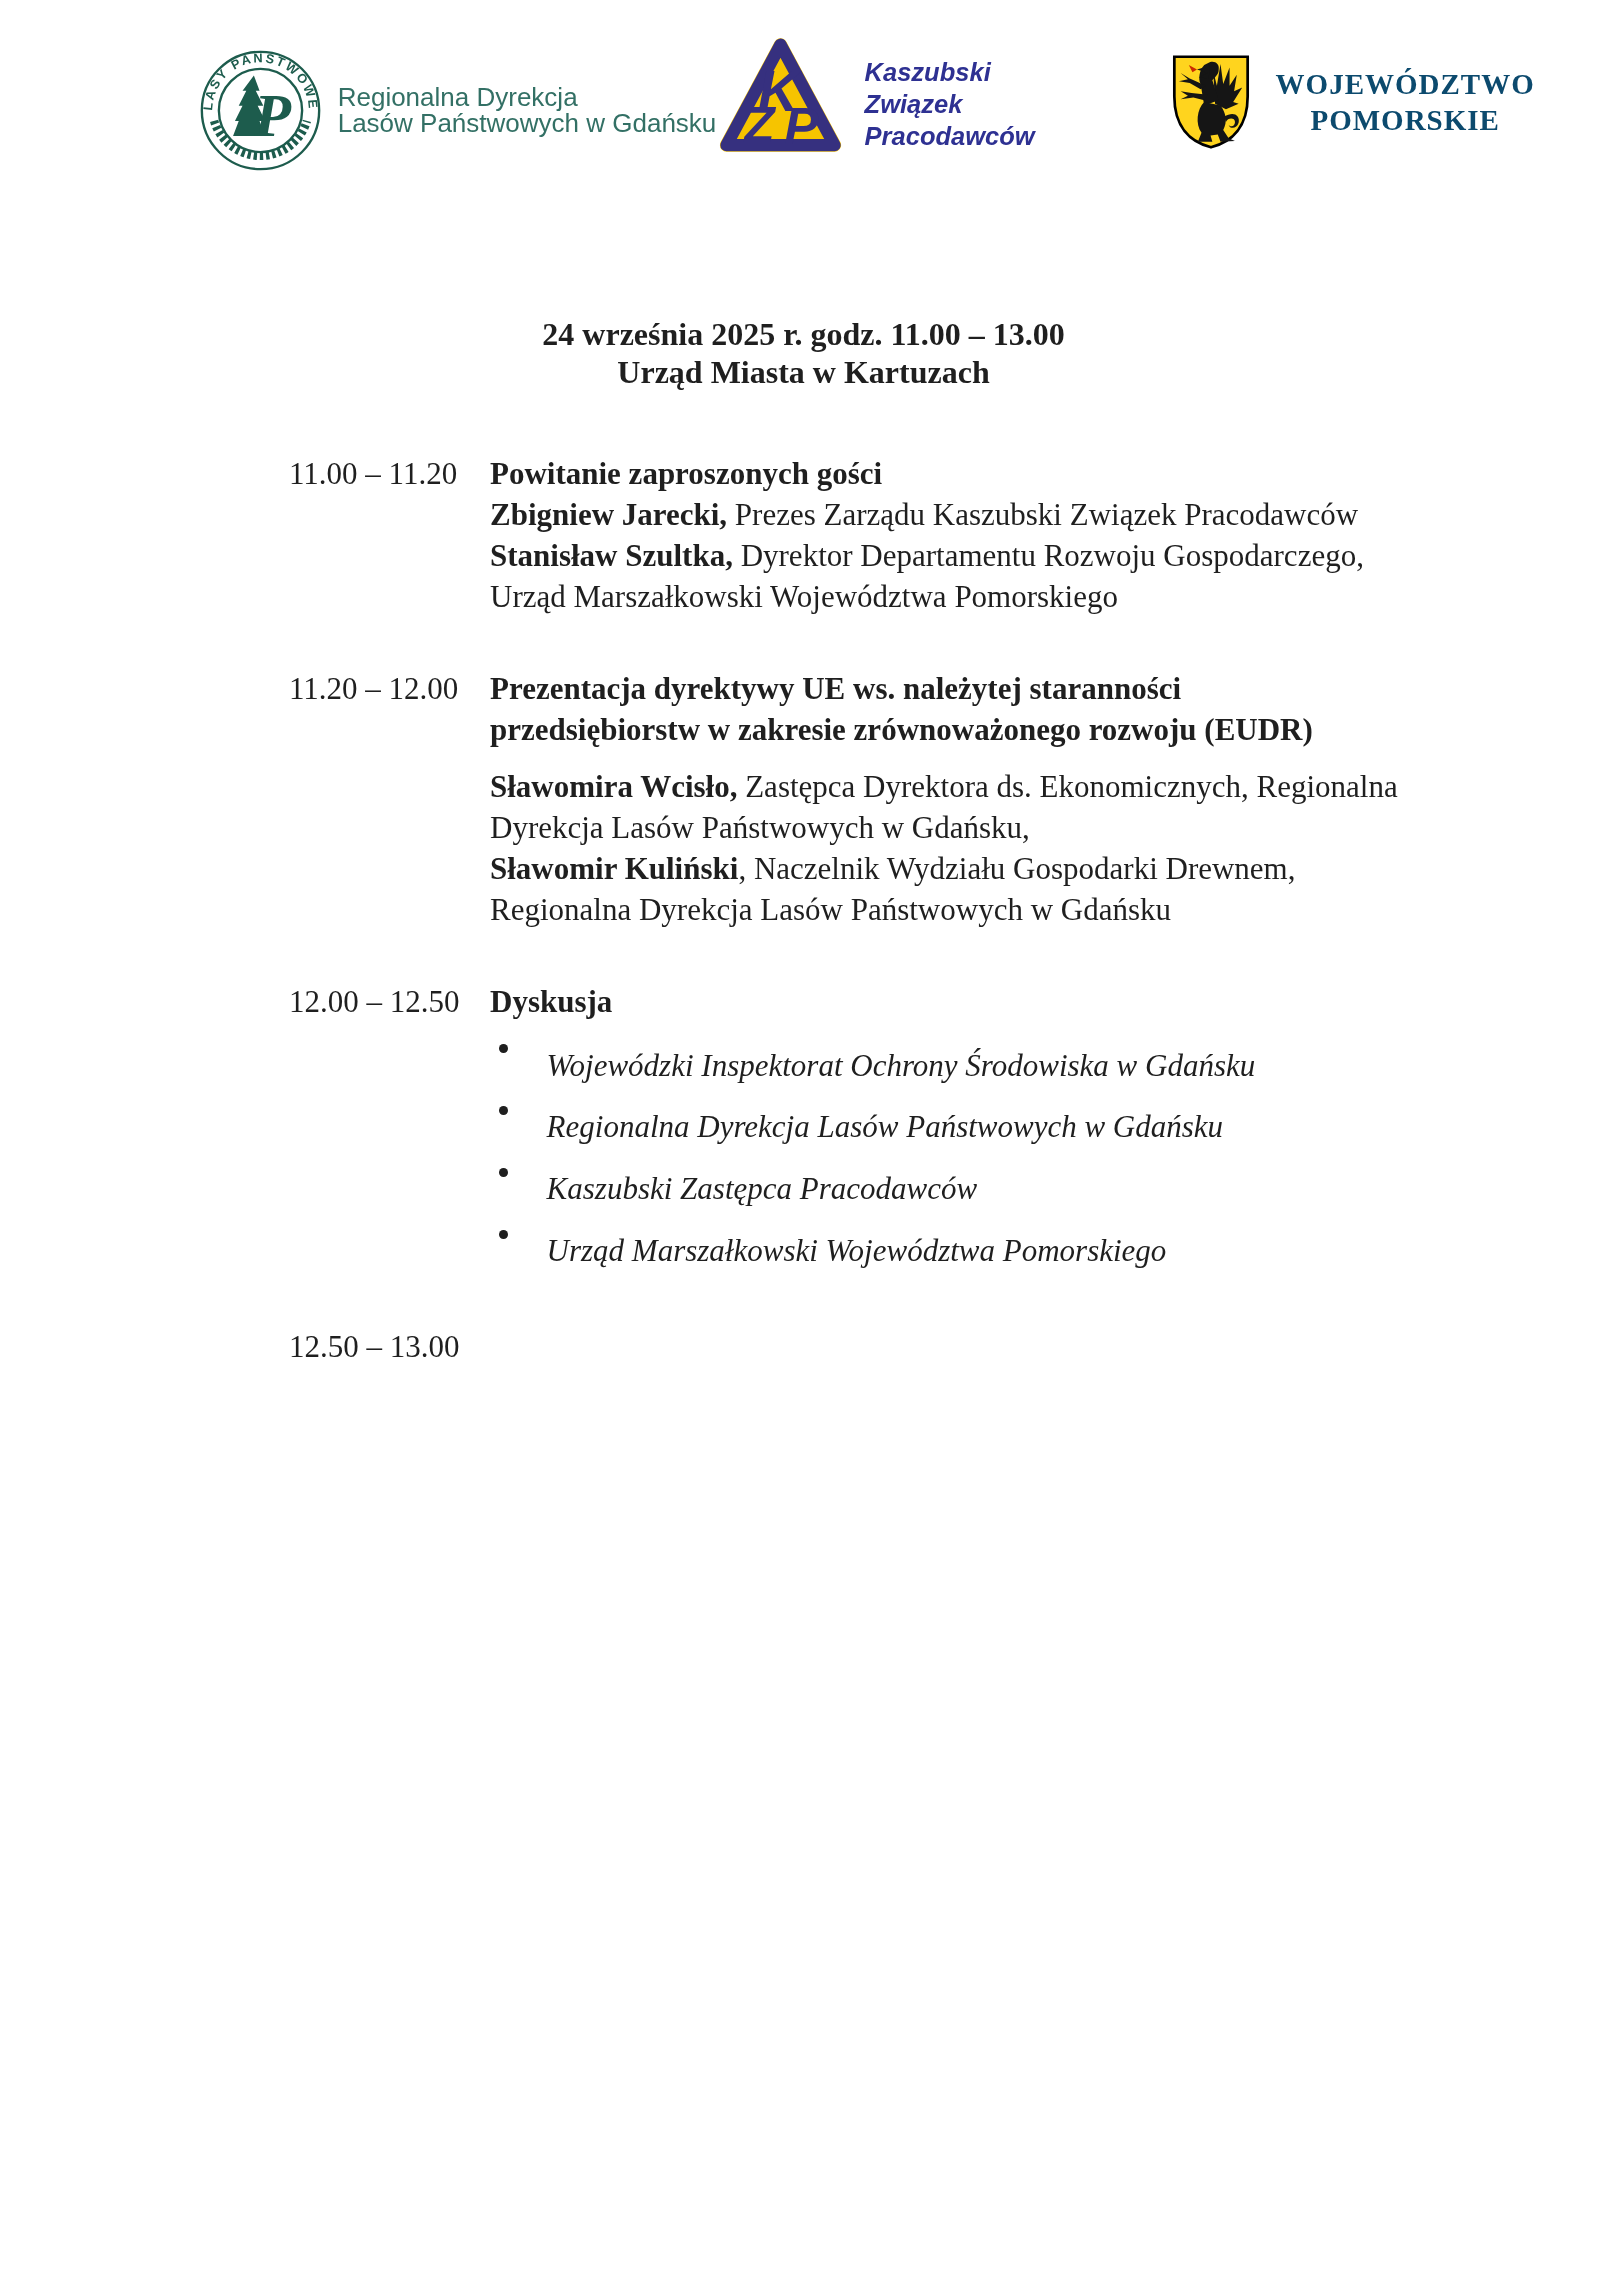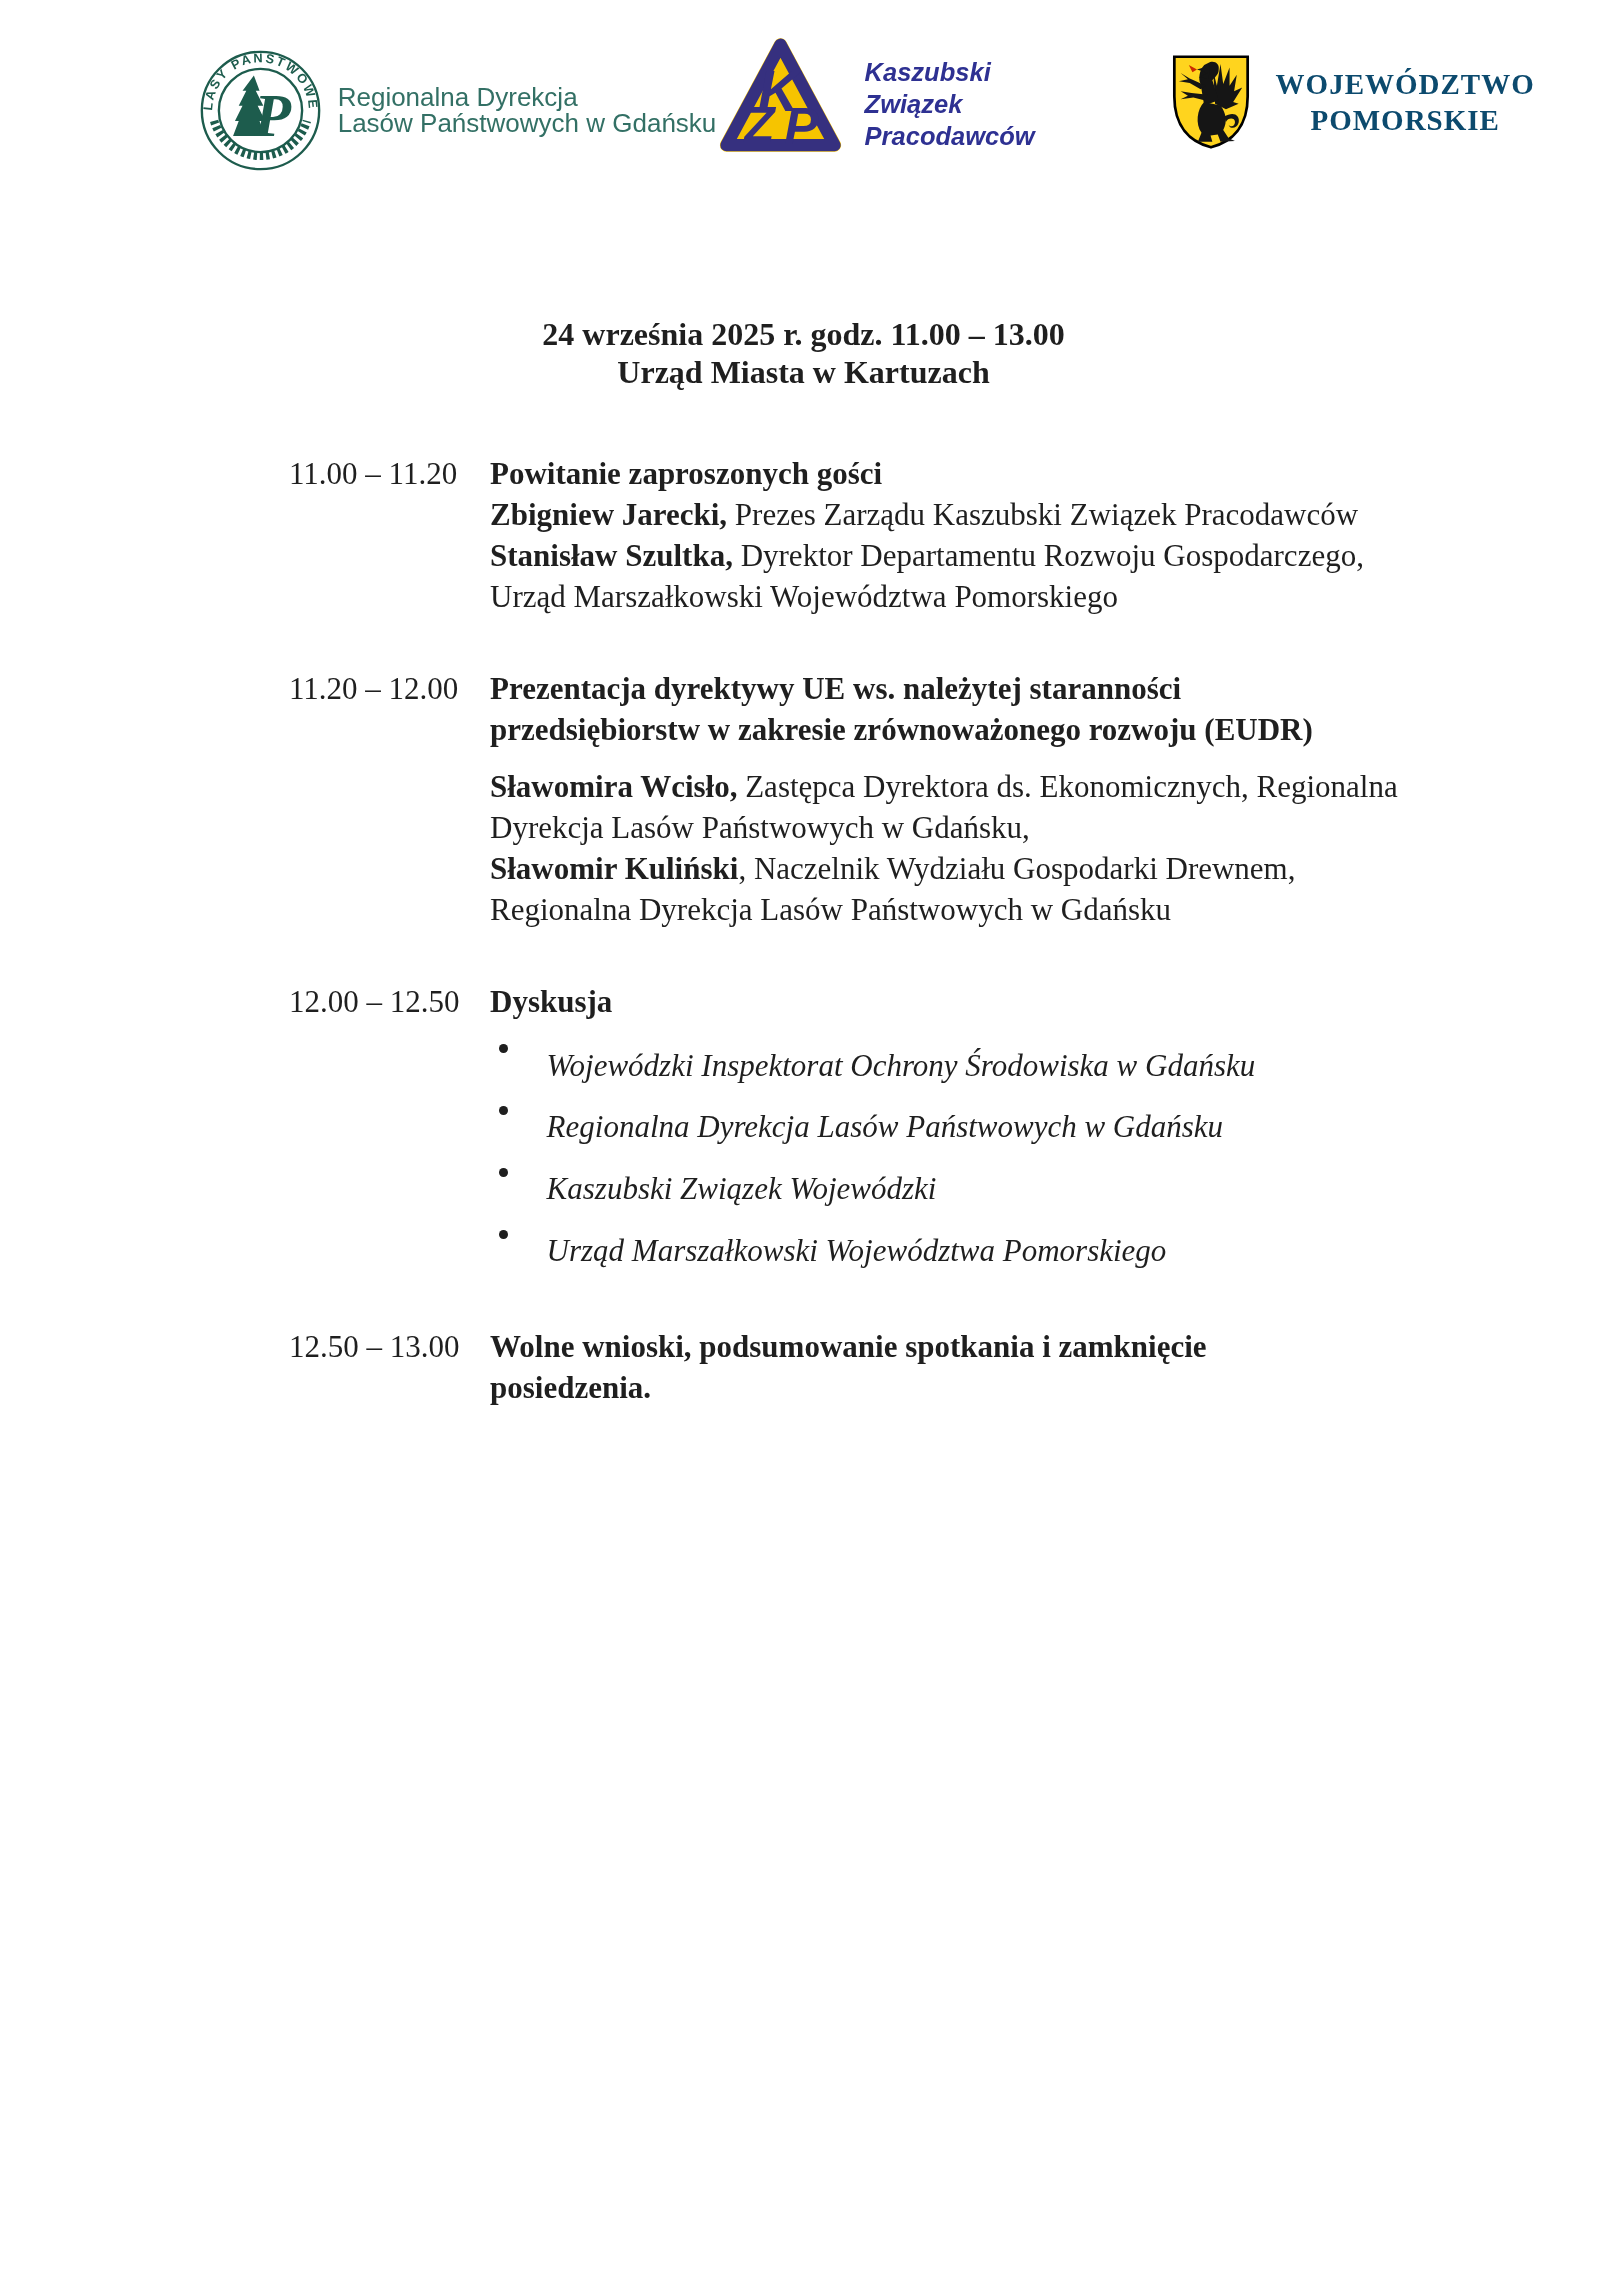--- a/index.html
+++ b/index.html
@@ -153,32 +153,29 @@
           <li class="bullet">
               <span class="dot"></span>
               <span class="btext">Wojewódzki Inspektorat Ochrony Środowiska w Gdańsku</span>
             </li>
           <li class="bullet">
               <span class="dot"></span>
               <span class="btext">Regionalna Dyrekcja Lasów Państwowych w Gdańsku</span>
             </li>
           <li class="bullet">
               <span class="dot"></span>
-              <span class="btext">Kaszubski Związek Wojewódzki</span>
+              <span class="btext">Kaszubski Zastępca Pracodawców</span>
             </li>
           <li class="bullet">
               <span class="dot"></span>
               <span class="btext">Urząd Marszałkowski Województwa Pomorskiego</span>
             </li>
         </ul>
       </div>
     </div>
 
     <div class="agenda-item">
       <div class="item-time">12.50 – 13.00</div>
-      <div class="item-body">
-        <div class="item-title narrow">Wolne wnioski, podsumowanie spotkania i zamknięcie posiedzenia.</div>
-      </div>
     </div>
 
   </div>
 </div>
 
 
 </body></html>

